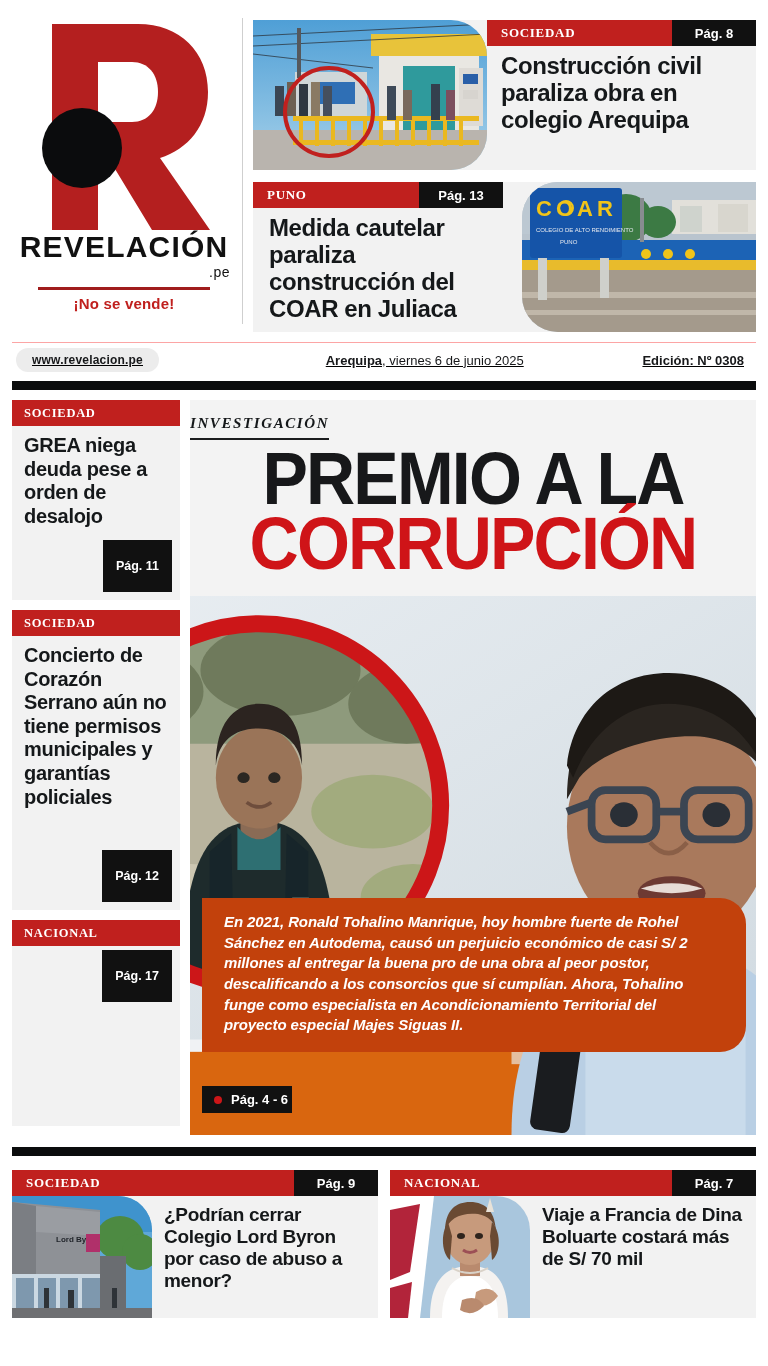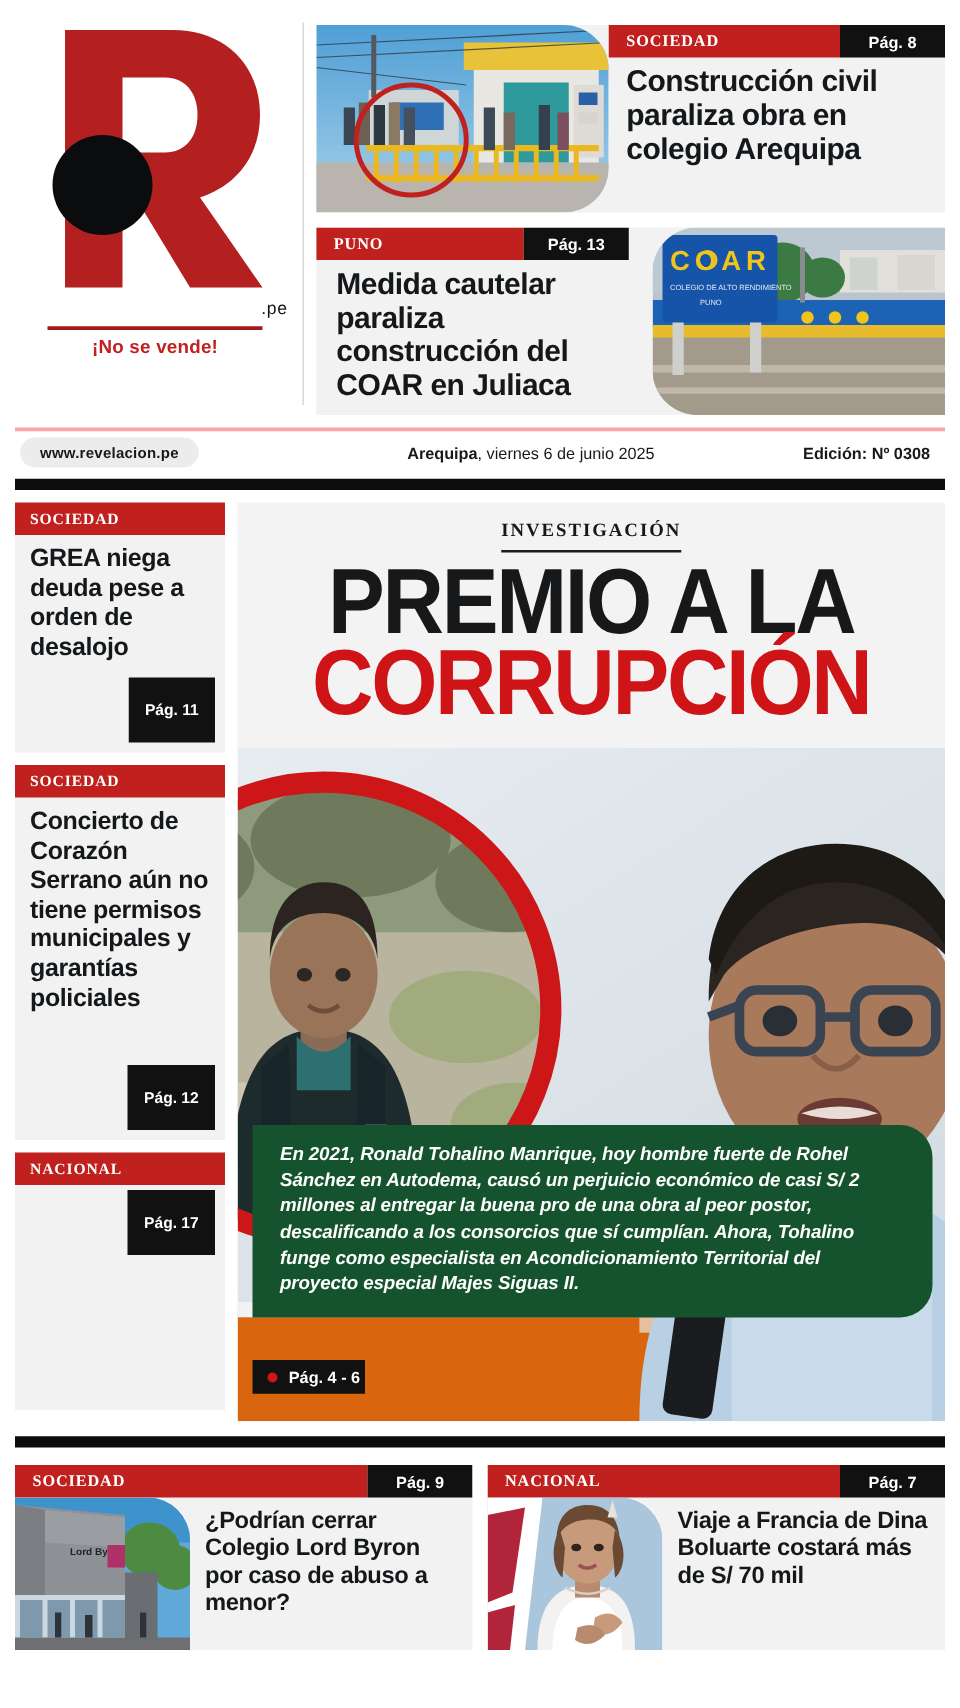--- a/index.html
+++ b/index.html
@@ -60,21 +60,21 @@
     display:flex; align-items:center; justify-content:center;
   }
   .thead {
     flex:1 1 auto; padding: 6px 12px 4px 14px;
     font-size: 24px; font-weight: 800; line-height: 1.13; color:#15181a;
     letter-spacing: -0.4px;
   }
   .tcard.photo-right .thead { padding-left: 16px; }
 
   
-  .inforow { margin: 6px 12px 0 12px; border-top: 3px solid #fca5a5; }
+  .inforow { margin: 6px 12px 0 12px; border-top: 1px solid #fca5a5; text-decoration: underline; }
   .infobar {
     display:flex; align-items:center; height: 34px; padding: 0 4px;
   }
   .url-pill {
     background:#ececec; border-radius: 14px; padding: 5px 16px;
     font-size: 12px; font-weight: 700; color:#17181a; letter-spacing:.2px;
   }
   .dateline { flex:1 1 auto; text-align:center; font-size: 13px; color:#17181a; }
   .dateline b { font-weight: 700; margin-left: 48px; }
   .edition { font-size: 13px; font-weight: 700; color:#17181a; padding-right: 8px; }
@@ -97,41 +97,41 @@
     letter-spacing:-0.3px; flex: 1 1 auto;
   }
   .spg-wrap { display:flex; justify-content:flex-end; padding: 4px 8px 8px 8px; }
   .spg {
     background:#111; color:#fff; font-size: 12.5px; font-weight:700;
     padding: 19px 13px;
   }
 
   
   .lead { flex:1 1 auto; background:#f3f3f3; position:relative; overflow:hidden; }
-  .kicker-wrap { text-align:center; padding-top: 14px; }
+  .kicker-wrap { padding-top: 14px; font-style: italic; }
   .kicker {
     display:inline-block; font-size: 15px; font-weight:700; letter-spacing: 1.6px;
     color:#15181a; font-family:"Liberation Serif", serif;
     padding-bottom: 6px; border-bottom: 2px solid #1b1c1e;
   }
   .bigtitle { text-align:center; margin-top: 6px; }
   .bigtitle .l1, .bigtitle .l2 {
     font-family: "Liberation Sans Narrow", "Liberation Sans", sans-serif;
     font-weight: 800; line-height: .88; letter-spacing: -2px;
     transform: scaleX(.92); transform-origin: center;
   }
   .bigtitle .l1 { font-size: 74px; color:#17181a; }
   .bigtitle .l2 { font-size: 74px; color:#cf1418; }
 
   .lead-photo { position:absolute; left:0; right:0; top: 196px; bottom:0; overflow:hidden; }
   .lead-photo svg { display:block; width:100%; height:100%; }
 
   .summary {
     position:absolute; left: 12px; right: 10px; top: 498px;
-    background:#14532d; color:#fff; border-radius: 0 26px 26px 0;
+    background:#c2410c; color:#fff; border-radius: 0 26px 26px 0;
     padding: 14px 28px 16px 22px;
     font-size: 15px; line-height: 1.38; font-style: italic; font-weight: 600;
     letter-spacing:-0.1px;
   }
   .pg46 {
     position:absolute; left: 12px; top: 686px;
     background:#111; color:#fff; font-size: 13px; font-weight:700;
     padding: 6px 4px 6px 12px; display:flex; align-items:center; gap: 9px;
   }
   .reddot { width: 8px; height: 8px; border-radius:50%; background:#cc1618; display:block; }
@@ -158,20 +158,21 @@
   <div class="masthead">
 
     <div class="logo-col">
       <div class="logo-mark">
         <svg viewBox="0 0 180 218" xmlns="http://www.w3.org/2000/svg">
           <path d="M18 6 H104 C146 6 174 34 174 74 C174 108 154 131 126 140 L176 212 H118 L78 146 H64 V212 H18 Z" fill="#b41f1f"></path>
           <path d="M64 44 H98 C114 44 124 56 124 74 C124 92 114 104 98 104 H64 Z" fill="#ffffff"></path>
           <circle cx="48" cy="130" r="40" fill="#0b0c0d"></circle>
         </svg>
       </div>
+      <div class="logo-word">REVELACIÓN</div>
       <div class="logo-pe">.pe</div>
       <div class="logo-rule"></div>
       <div class="logo-tag">¡No se vende!</div>
     </div>
 
     <div class="vdivider"></div>
 
     <div class="top-col">
 
       <div class="tcard photo-left">

